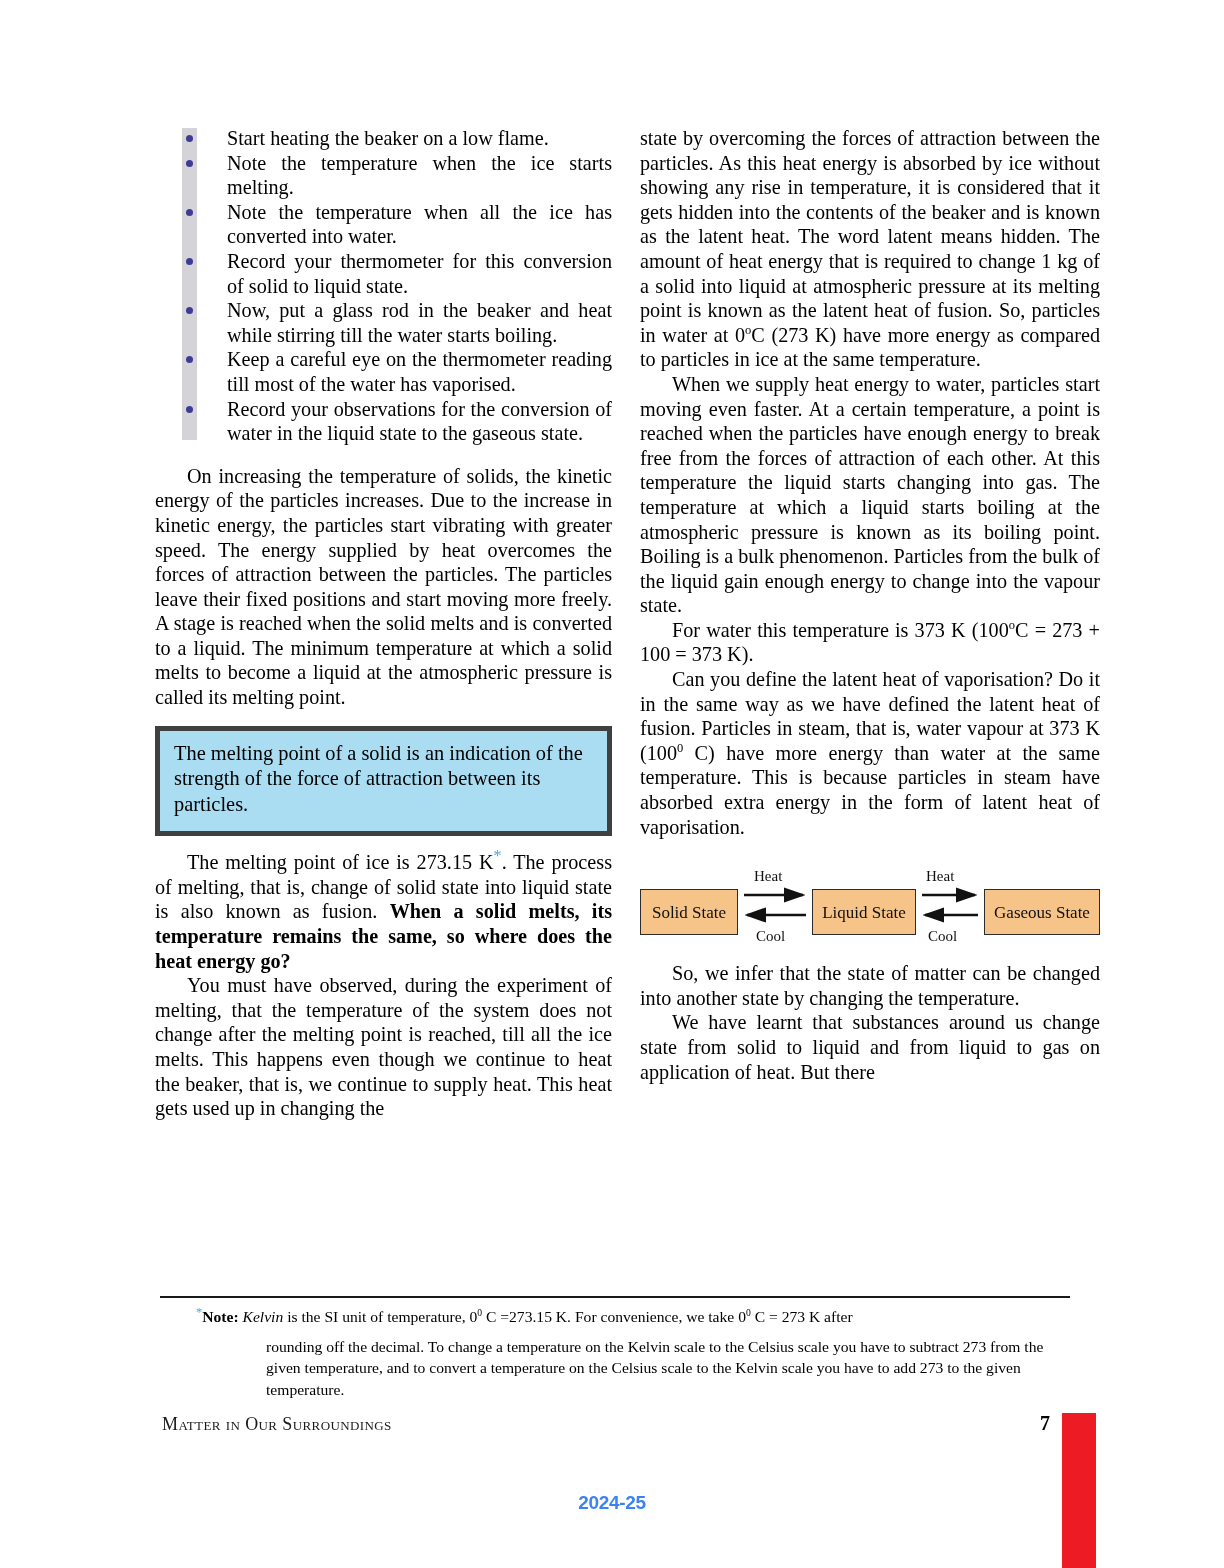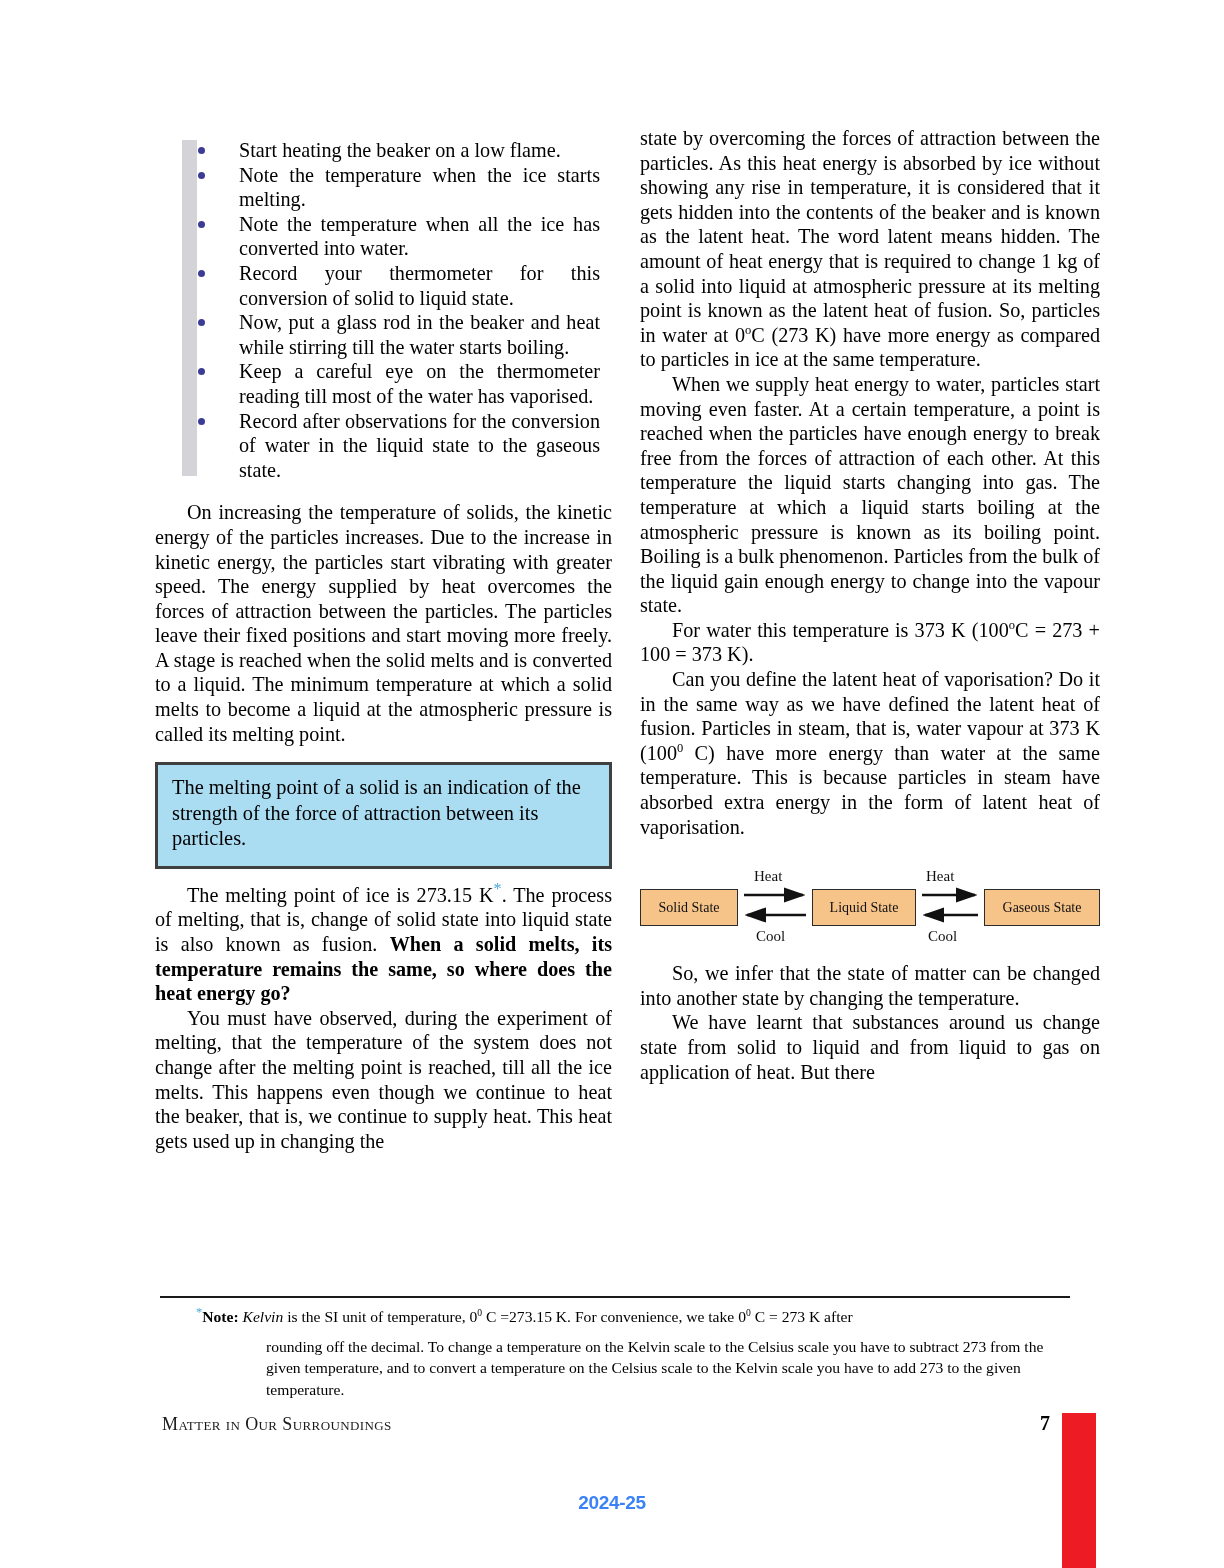--- a/index.html
+++ b/index.html
@@ -55,21 +55,21 @@
   .gray-band {
     position: absolute;
     left: 27px;
     top: 2px;
     bottom: 6px;
     width: 15px;
     background: #d3d3d8;
   }
   ul.activity-list {
     list-style: none;
-    margin: 12px;
+    margin: 0;
     padding: 0;
     position: relative;
   }
   ul.activity-list li {
     position: relative;
     font-size: 20.2px;
     line-height: 24.6px;
     text-align: justify;
     margin: 0 0 0 0;
   }
@@ -80,21 +80,21 @@
     width: 7px;
     height: 7px;
     border-radius: 50%;
     background: #3c3c96;
   }
 
   
   .callout {
     margin: 16px 0 14px 0;
     background: #aadcf2;
-    border: 3px solid #404040;
+    border: 5px solid #404040;
     padding: 10px 14px 14px 14px;
     box-sizing: border-box;
   }
   .callout p {
     margin: 0;
     font-size: 20.4px;
     line-height: 25.5px;
     text-align: left;
   }
 
@@ -105,28 +105,28 @@
   
   .state-diagram {
     margin: 24px 0 18px 0;
     position: relative;
     height: 80px;
     width: 460px;
   }
   .sd-box {
     position: absolute;
     top: 26px;
-    height: 37px;
+    height: 46px;
     background: #f6c389;
     border: 1.6px solid #2c2c2c;
     box-sizing: border-box;
     display: flex;
     align-items: center;
     justify-content: center;
-    font-size: 14px;
+    font-size: 17px;
     line-height: 1;
     color: #111;
     white-space: nowrap;
   }
   .sd-box.solid   { left: 0px;   width: 98px; }
   .sd-box.liquid  { left: 172px; width: 104px; }
   .sd-box.gaseous { left: 344px; width: 116px; }
 
   .sd-arrows { position: absolute; left: 0; top: 0; }
   .sd-label {
@@ -238,21 +238,21 @@
           <li>
             <span class="dot"></span>
             <span>Now, put a glass rod in the beaker and heat while stirring till the water starts boiling.</span>
           </li>
           <li>
             <span class="dot"></span>
             <span>Keep a careful eye on the thermometer reading till most of the water has vaporised.</span>
           </li>
           <li>
             <span class="dot"></span>
-            <span>Record after observations for the conversion of water in the liquid state to the gaseous state.</span>
+            <span>Record your observations for the conversion of water in the liquid state to the gaseous state.</span>
           </li>
         </ul>
       </div>
 
       <p class="para" style="margin-top:18px;">On increasing the temperature of solids, the kinetic energy of the particles increases. Due to the increase in kinetic energy, the particles start vibrating with greater speed. The energy supplied by heat overcomes the forces of attraction between the particles. The particles leave their fixed positions and start moving more freely. A stage is reached when the solid melts and is converted to a liquid. The minimum temperature at which a solid melts to become a liquid at the atmospheric pressure is called its melting point.</p>
 
       <div class="callout">
         <p>The melting point of a solid is an indication of the strength of the force of attraction between its particles.</p>
       </div>
 

